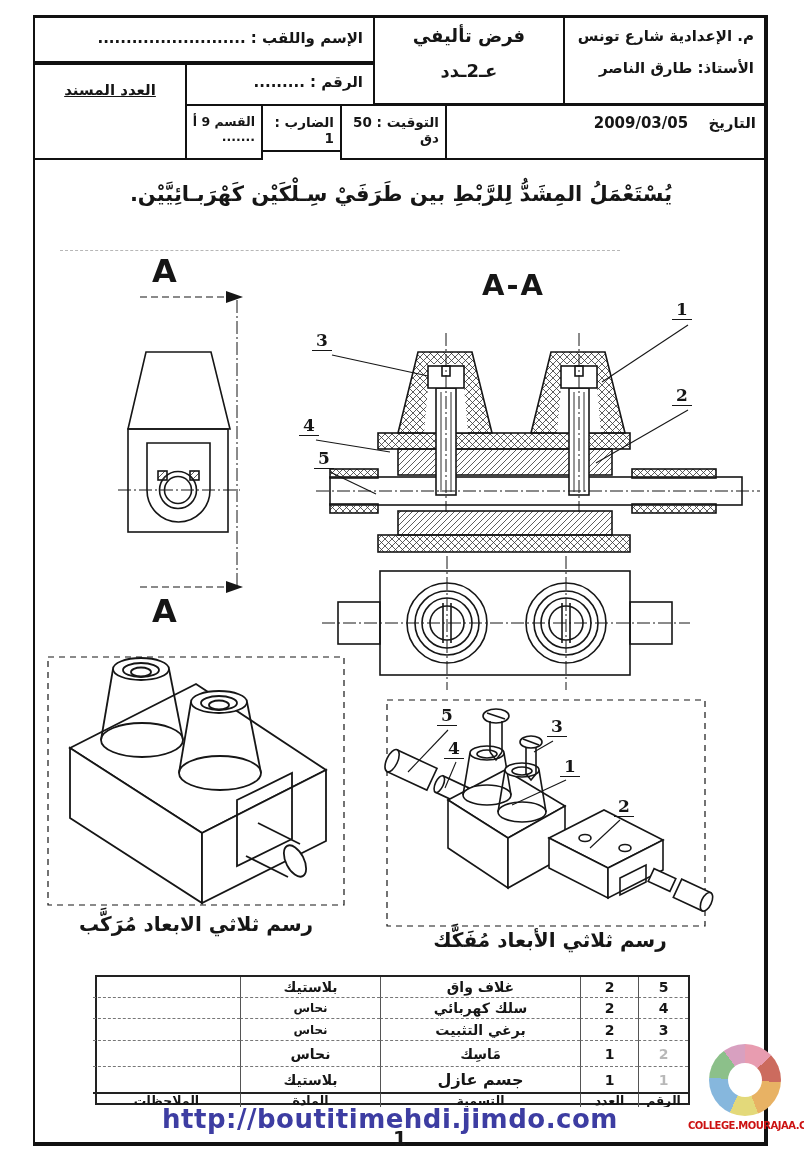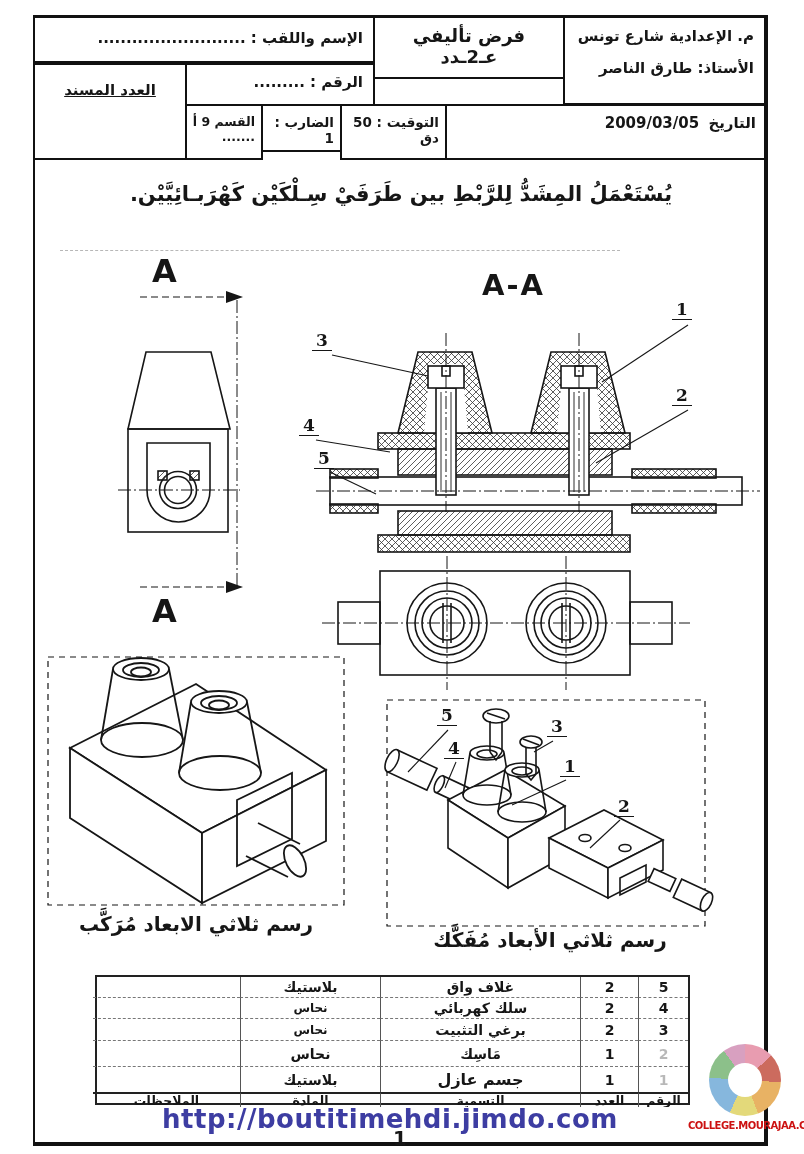--- a/index.html
+++ b/index.html
@@ -51,23 +51,23 @@
 </head>
 <body>
 
 <div class="abs frame"></div>
 
 <div class="cell" style="left:563px;top:15px;width:205px;height:90px;padding:10px 12px 0 4px;font-size:15px;">
   <div>م. الإعدادية شارع تونس</div>
   <div style="margin-top:14px;">الأستاذ: طارق الناصر</div>
 </div>
 
-<div class="cell c" style="left:373px;top:15px;width:192px;height:64px;padding-top:8px;font-size:18px;">
+<div class="cell c" style="left:373px;top:15px;width:192px;height:90px;padding-top:8px;font-size:18px;">
   <div>فرض تأليفي</div>
-  <div style="margin-top:0;">عـ2ـدد</div>
+  <div style="margin-top:14px;">عـ2ـدد</div>
 </div>
 
 <div class="cell" style="left:33px;top:15px;width:342px;height:48px;padding:12px 10px 0 0;font-size:15px;">
   <span>الإسم واللقب : ..........................</span>
 </div>
 
 <div class="cell" style="left:185px;top:63px;width:190px;height:43px;padding:8px 10px 0 0;font-size:15px;">
   <span>الرقم : .........</span>
 </div>
 
@@ -82,21 +82,21 @@
 <div class="cell" style="left:261px;top:104px;width:81px;height:48px;padding:8px 6px 0 0;font-size:13.5px;">
   <span>الضارب : 1</span>
 </div>
 
 <div class="cell" style="left:340px;top:104px;width:107px;height:56px;padding:8px 6px 0 8px;font-size:13.5px;">
   <span>التوقيت : 50 دق</span>
 </div>
 
 <div class="cell" style="left:445px;top:104px;width:323px;height:56px;padding:8px 10px 0 0;font-size:15px;">
   <span>التاريخ</span>
-  <b style="letter-spacing:1px;margin-right:4px;">2009/03/05</b>
+  <b style="letter-spacing:1px;margin-right:15px;">2009/03/05</b>
 </div>
 
 <div class="abs rtl c" style="left:45px;top:172px;width:712px;">
   <div class="title-line2">يُسْتَعْمَلُ المِشَدُّ لِلرَّبْطِ بين طَرَفَيْ سِـلْكَيْن كَهْرَبـائِيَّيْن.</div>
 </div>
 <div class="abs dashline" style="left:60px;top:250px;width:560px;"></div>
 
 <svg width="804" height="1154" viewBox="0 0 804 1154">
   <defs>
     <pattern id="xh" width="7" height="7" patternUnits="userSpaceOnUse">

